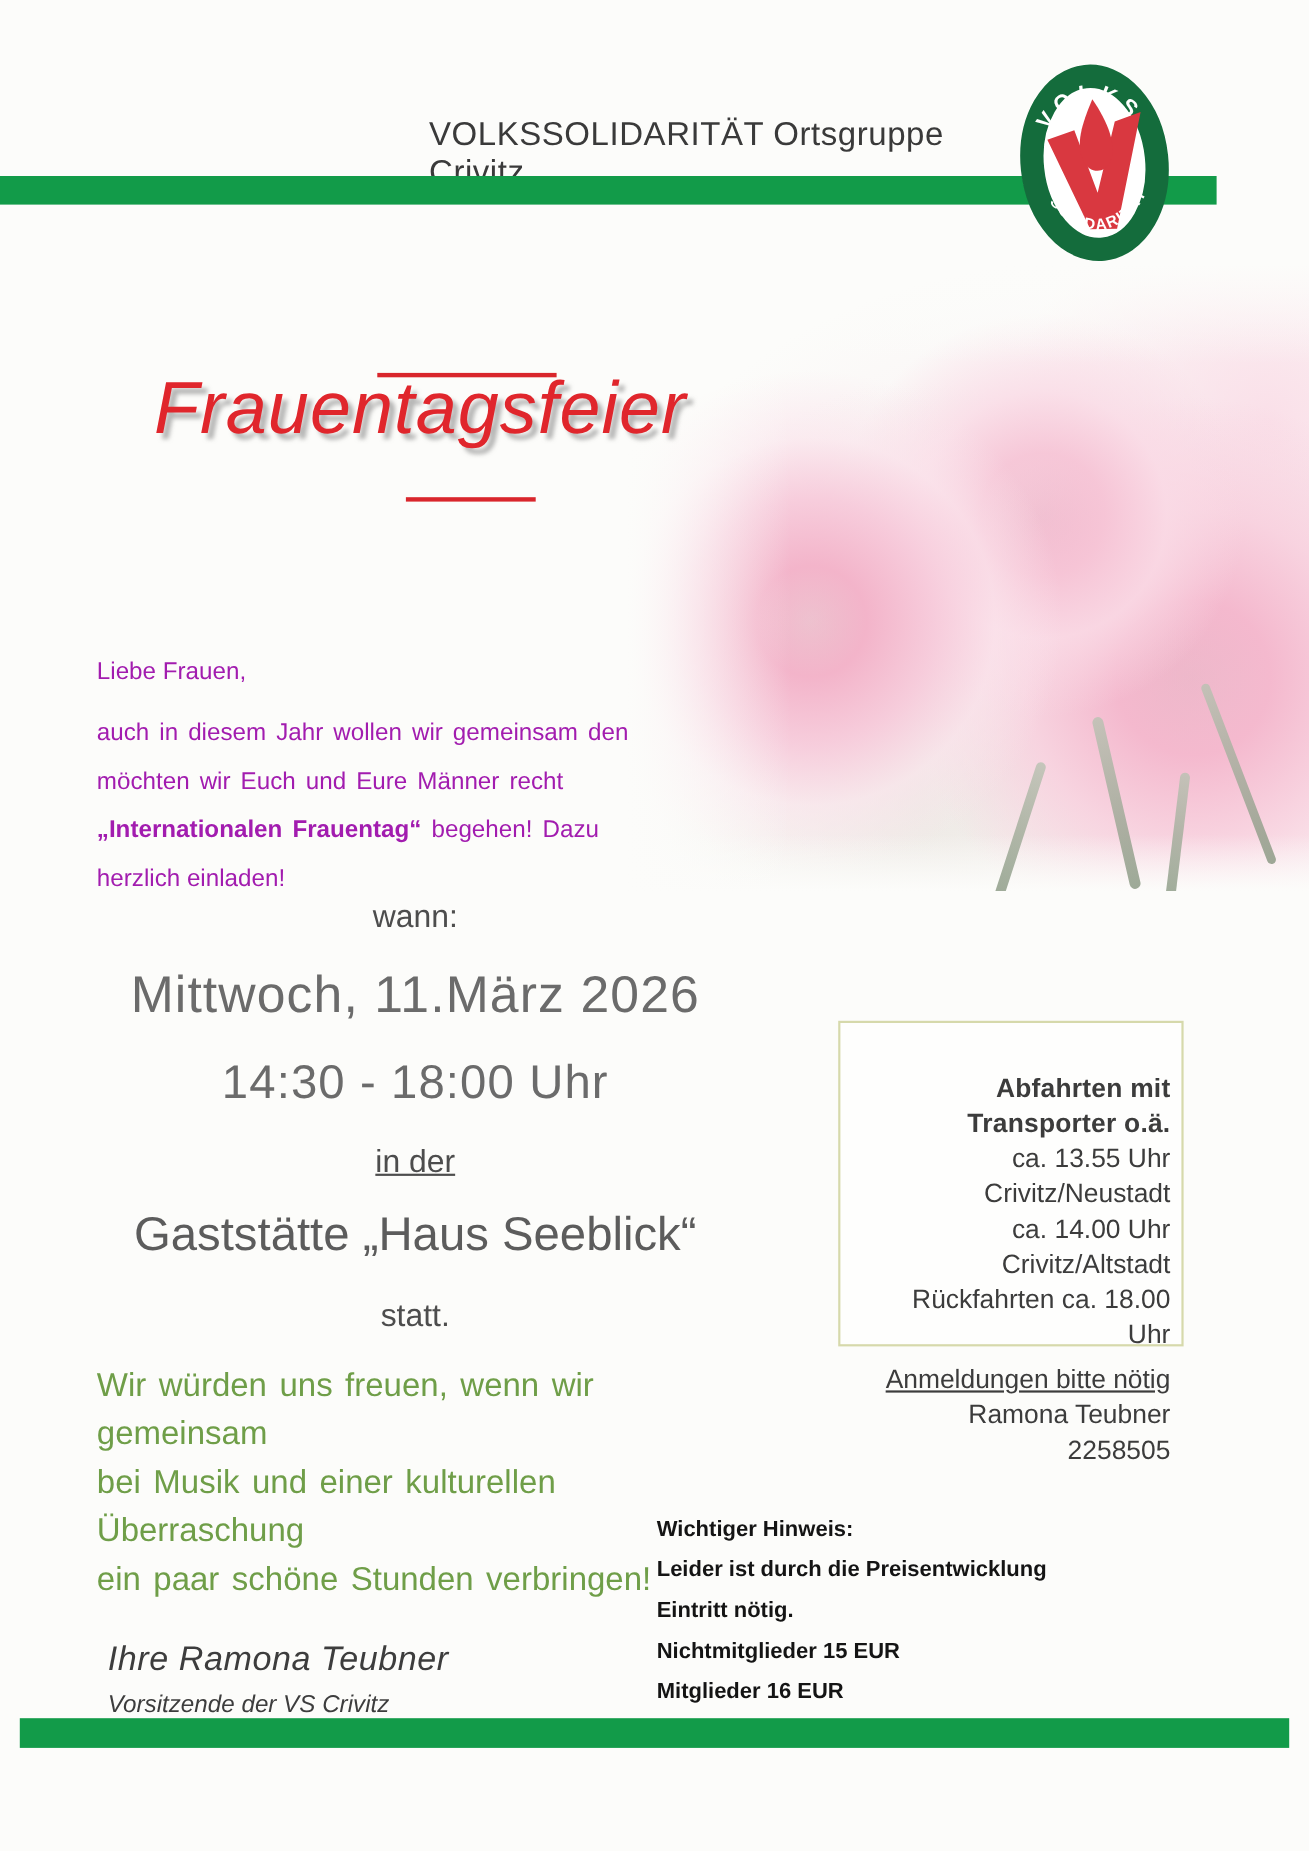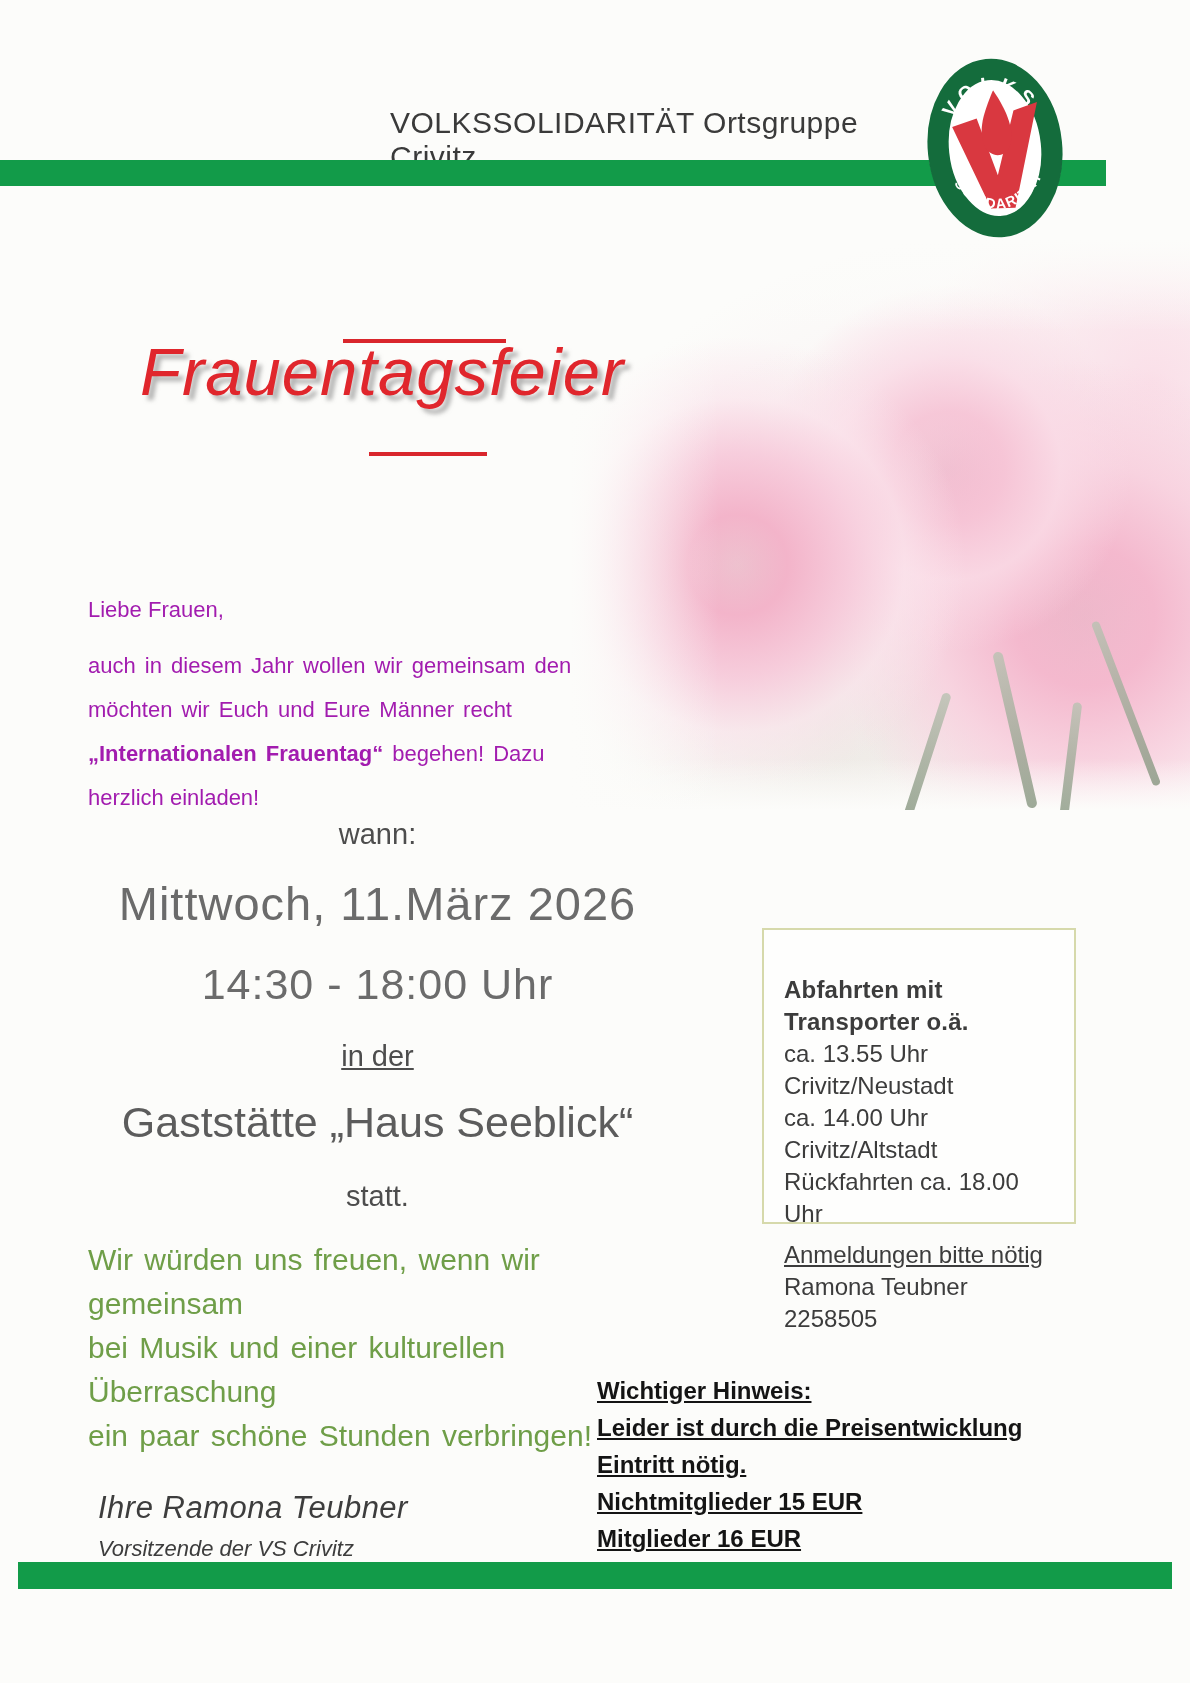--- a/index.html
+++ b/index.html
@@ -68,35 +68,35 @@
   .event-date{top:876px;font-size:47px;color:#6b6b6b;letter-spacing:1px;}
   .event-time{top:960px;font-size:43px;color:#6b6b6b;letter-spacing:1px;}
   .in-der{top:1040px;font-size:29px;color:#4d4d4d;text-decoration:underline;}
   .venue{top:1098px;font-size:43px;color:#5c5c5c;}
   .statt{top:1180px;font-size:29px;color:#4d4d4d;}
 
   
   .info-box{
     position:absolute;left:762px;top:928px;width:314px;height:296px;z-index:2;
     border:2px solid #d6d9ab;background:rgba(255,255,255,.55);
-    padding:44px 10px 0 20px;font-size:24px;line-height:32px;color:#3c3c3c;
+    padding:44px 10px 0 20px;font-size:24px;line-height:32px;color:#3c3c3c;text-align:right;
   }
   .info-box .hd{font-weight:bold;letter-spacing:.2px;}
   .info-box .reg{margin-top:9px;text-decoration:underline;}
 
   
   .closing{
     position:absolute;left:88px;top:1238px;width:610px;z-index:2;
     font-size:30px;line-height:44px;color:#6f9e48;word-spacing:3px;
   }
 
   
   .notice{
     position:absolute;left:597px;top:1372px;width:560px;z-index:2;
-    font-size:24px;line-height:37px;font-weight:bold;color:#141414;text-decoration:underline;
+    font-size:20px;line-height:37px;font-weight:bold;color:#141414;
   }
 
   
   .sig-name{position:absolute;left:98px;top:1490px;font-size:31px;font-style:italic;color:#3d3d3d;letter-spacing:.5px;z-index:2;}
   .sig-role{position:absolute;left:98px;top:1536px;font-size:22px;font-style:italic;color:#3d3d3d;z-index:2;}
 </style>
 </head>
 <body>
 
 <div id="page">

